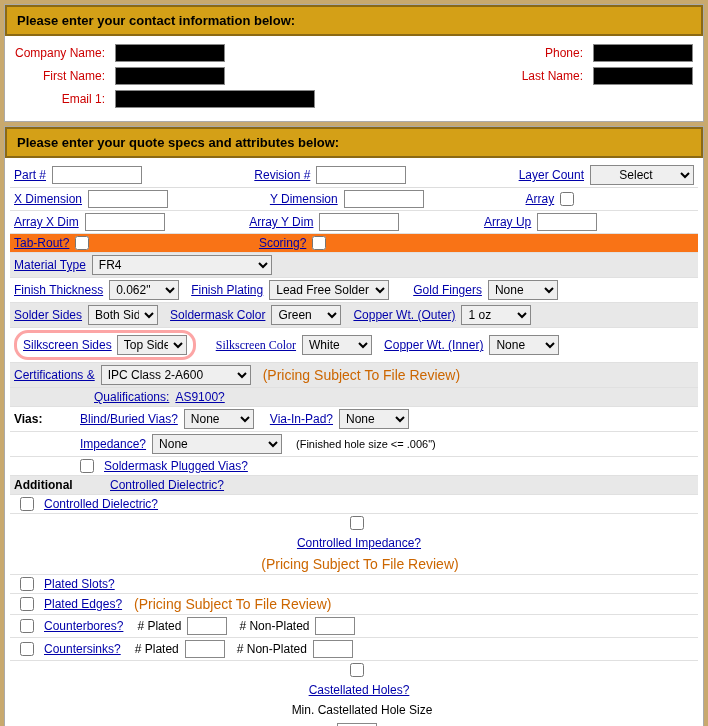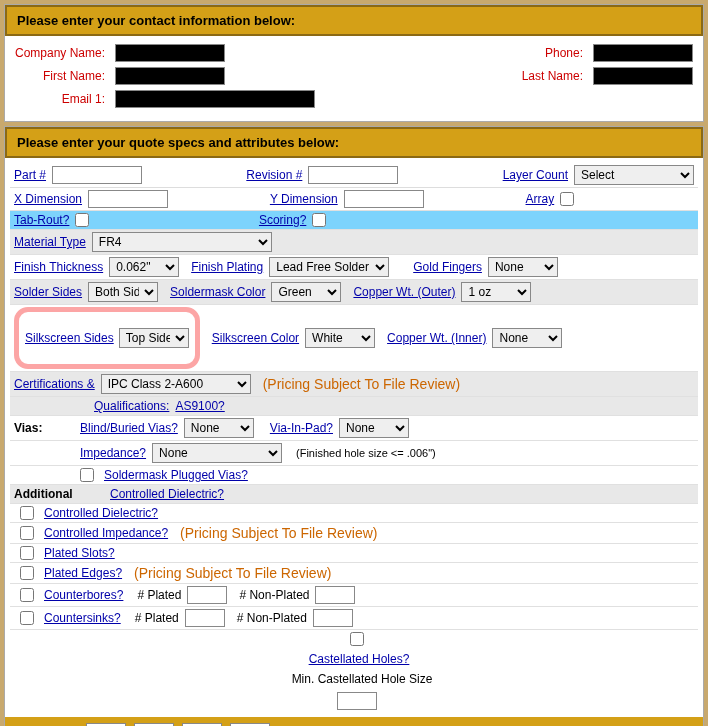--- a/index.html
+++ b/index.html
@@ -148,39 +148,49 @@
   <div class="quote-body">
 
     <div class="form-row" style="background:#fff; border-bottom:1px solid #ddd;">
       <span class="field-label">Part #</span>
       <input type="text" class="field-input" style="width: 90px;">
       <span style="flex:1"></span>
       <span class="field-label">Revision #</span>
       <input type="text" class="field-input" style="width: 90px;">
       <span style="flex:1"></span>
       <span class="field-label">Layer Count</span>
-      <select class="field-select" style="width:120px;">
+      <select class="field-select" style="width:104px;text-align:center;">
         <option>Select</option>
         <option>1</option><option>2</option><option>4</option><option>6</option><option>8</option>
       </select>
     </div>
 
     <div class="form-row" style="background:#fff;">
       <span class="field-label">X Dimension</span>
       <input type="text" class="field-input" style="width: 80px;">
       <span style="flex:0.3"></span>
       <span class="field-label">Y Dimension</span>
       <input type="text" class="field-input" style="width: 80px;">
       <span style="flex:0.3"></span>
       <span class="field-label">Array</span>
       <input type="checkbox" class="checkbox-input" style="">
     </div>
 
-
-    <div class="form-row" style="background:#7dd3fc;">
+    <div class="form-row" style="background:#fff;">
+      <span class="field-label">Array X Dim</span>
+      <input type="text" class="field-input" style="width: 80px;">
+      <span style="flex:0.3"></span>
+      <span class="field-label">Array Y Dim</span>
+      <input type="text" class="field-input" style="width: 80px;">
+      <span style="flex:0.3"></span>
+      <span class="field-label">Array Up</span>
+      <input type="text" class="field-input-sm" style="width: 60px;">
+    </div>
+
+    <div class="form-row" style="background:#f97316;">
       <span class="field-label">Tab-Rout?</span>
       <input type="checkbox" class="checkbox-input" style="">
       <span style="flex:0.3"></span>
       <span class="field-label">Scoring?</span>
       <input type="checkbox" class="checkbox-input" style="">
     </div>
 
     <div class="form-row" style="background:#e8e8e8;">
       <span class="field-label">Material Type</span>
       <select class="field-select" style="width:180px;">
@@ -212,30 +222,30 @@
       <select class="field-select-sm">
         <option>Green</option>
       </select>
       <span style="margin-left:6px;" class="field-label">Copper Wt. (Outer)</span>
       <select class="field-select-sm">
         <option>1 oz</option>
       </select>
     </div>
 
     <div class="form-row" style="background:#fff;">
-      <span style="border: 5px solid #fca5a5; border-radius: 14px; padding: 16px 6px; display:inline-flex; align-items:center; gap:5px;">
+      <span style="border: 3px solid #fca5a5; border-radius: 14px; padding: 2px 6px; display:inline-flex; align-items:center; gap:5px;">
         <span class="field-label">Silkscreen Sides</span>
         <select class="field-select-sm">
           <option>Top Side</option>
           <option>None</option>
           <option>Both Sides</option>
           <option>Bottom Side</option>
         </select>
       </span>
-      <span style="margin-left:6px;" class="field-label">Silkscreen Color</span>
+      <span style="margin-left:14px;font-family:Liberation Serif, serif;" class="field-label">Silkscreen Color</span>
       <select class="field-select-sm">
         <option>White</option>
         <option>Black</option>
         <option>Yellow</option>
       </select>
       <span style="margin-left:6px;" class="field-label">Copper Wt. (Inner)</span>
       <select class="field-select-sm">
         <option>None</option>
         <option>0.5 oz</option>
         <option>1 oz</option>
@@ -283,21 +293,21 @@
     <div class="form-row" style="background:#e8e8e8;">
       <span style="font-weight:bold; min-width:70px;">Additional</span>
       <span style="margin-left:20px;" class="field-label">Controlled Dielectric?</span>
     </div>
 
     <div class="form-row" style="background:#fff; padding-left:10px;">
       <input type="checkbox" class="checkbox-input" style="">
       <span class="field-label" style="margin-left:4px;">Controlled Dielectric?</span>
     </div>
 
-    <div class="form-row" style="background:#fff; padding-left:10px;">
+    <div class="form-row" style="background:#fff; padding-left:10px;flex-direction:column;">
       <input type="checkbox" class="checkbox-input" style="">
       <span class="field-label" style="margin-left:4px;">Controlled Impedance?</span>
       <span class="orange-text" style="margin-left:6px;">(Pricing Subject To File Review)</span>
     </div>
 
     <div class="form-row" style="background:#fff; padding-left:10px;">
       <input type="checkbox" class="checkbox-input" style="">
       <span class="field-label" style="margin-left:4px;">Plated Slots?</span>
     </div>
 

